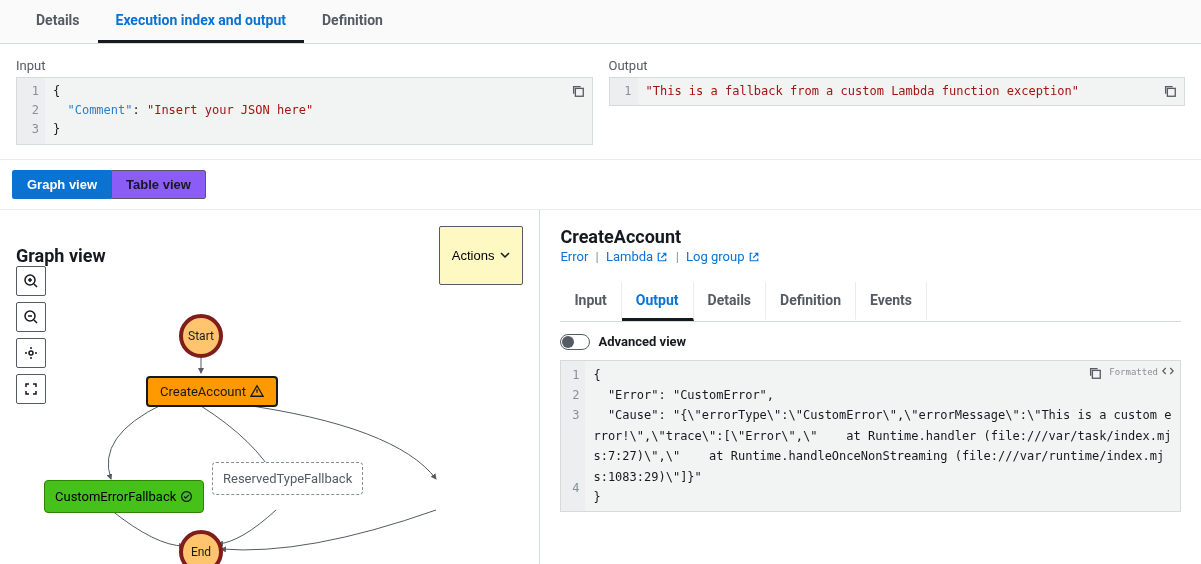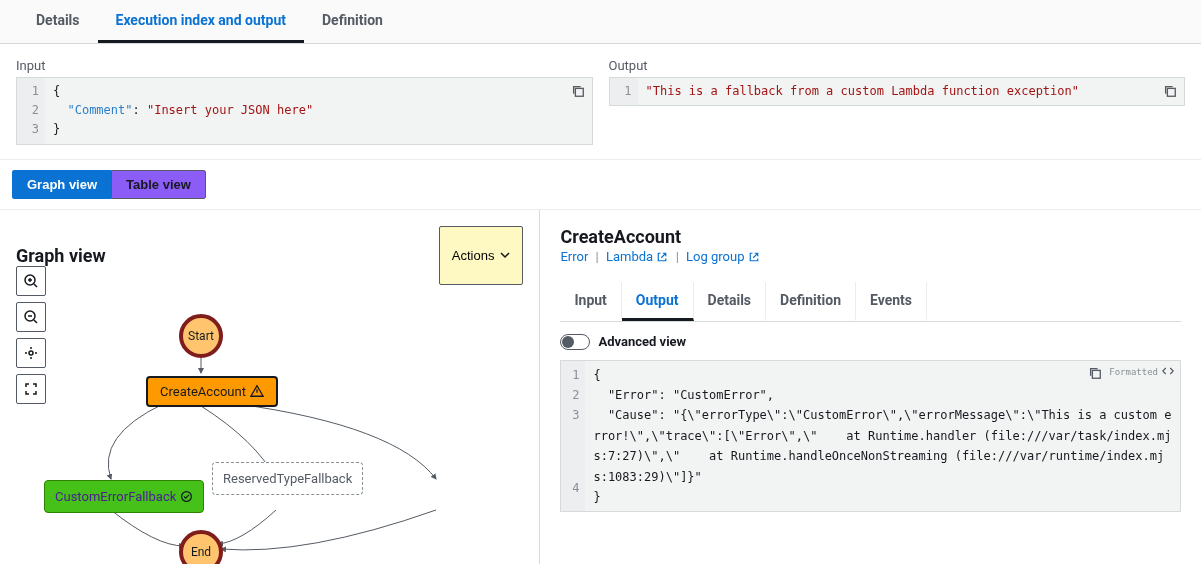--- a/index.html
+++ b/index.html
@@ -28,21 +28,21 @@
 .right-pane { flex:1; padding:16px 20px; }
 .pane-header { display:flex; justify-content:space-between; align-items:center; margin-bottom:12px; }
 .pane-title { font-size:18px; font-weight:700; }
 .actions-btn { border:1px solid #545b64; background:#fef9c3; padding:21px 12px; font-size:13px; cursor:pointer; border-radius:2px; display:inline-flex; align-items:center; gap:6px;text-align:center; }
 .graph-tools { position:absolute; left:16px; top:56px; display:flex; flex-direction:column; gap:6px; }
 .tool-btn { width:30px; height:30px; border:1px solid #545b64; background:#fff; cursor:pointer; display:flex; align-items:center; justify-content:center; font-size:14px; color:#16191f; border-radius:2px; }
 .graph-canvas { position:absolute; left:16px; right:16px; top:56px; bottom:0; }
 .node { position:absolute; border-radius:4px; text-align:center; font-size:13px; display:flex; align-items:center; justify-content:center; }
 .node.start, .node.end { background:#ffc46d; border:4px solid #7f1d1d; width:44px; height:44px; border-radius:50%; font-size:12px; }
 .node.create { background:#ff9900; border:2px solid #16191f; padding:6px 12px; font-weight:400; color:#16191f; }
-.node.custom-ok { background:#45c11a; border:1px solid #2e8200; color:#4c1d95; padding:8px 10px; }
+.node.custom-ok { background:#45c11a; border:1px solid #2e8200; color:#000000; padding:8px 10px; }
 .node.dashed { background:#fff; border:1px dashed #879196; color:#545b64; padding:8px 10px; }
 .warn-icon, .ok-icon { margin-left:4px; }
 .right-title { font-size:18px; font-weight:700; }
 .links { font-size:13px; color:#545b64; margin-top:2px; margin-bottom:18px; }
 .links a { color:#0972d3; text-decoration:none; }
 .sep { color:#879196; margin:0 4px; }
 .sub-tabs { display:flex; border-bottom:1px solid #d5dbdb; margin-bottom:12px; }
 .sub-tab { padding:10px 14px; font-size:14px; color:#545b64; cursor:pointer; border-bottom:3px solid transparent; font-weight:700; border-right:1px solid #eaeded; }
 .sub-tab.active { color:#0972d3; border-bottom-color:#16191f; }
 .adv-row { display:flex; align-items:center; gap:8px; margin-bottom:10px; font-size:13px;font-weight:bold; }

